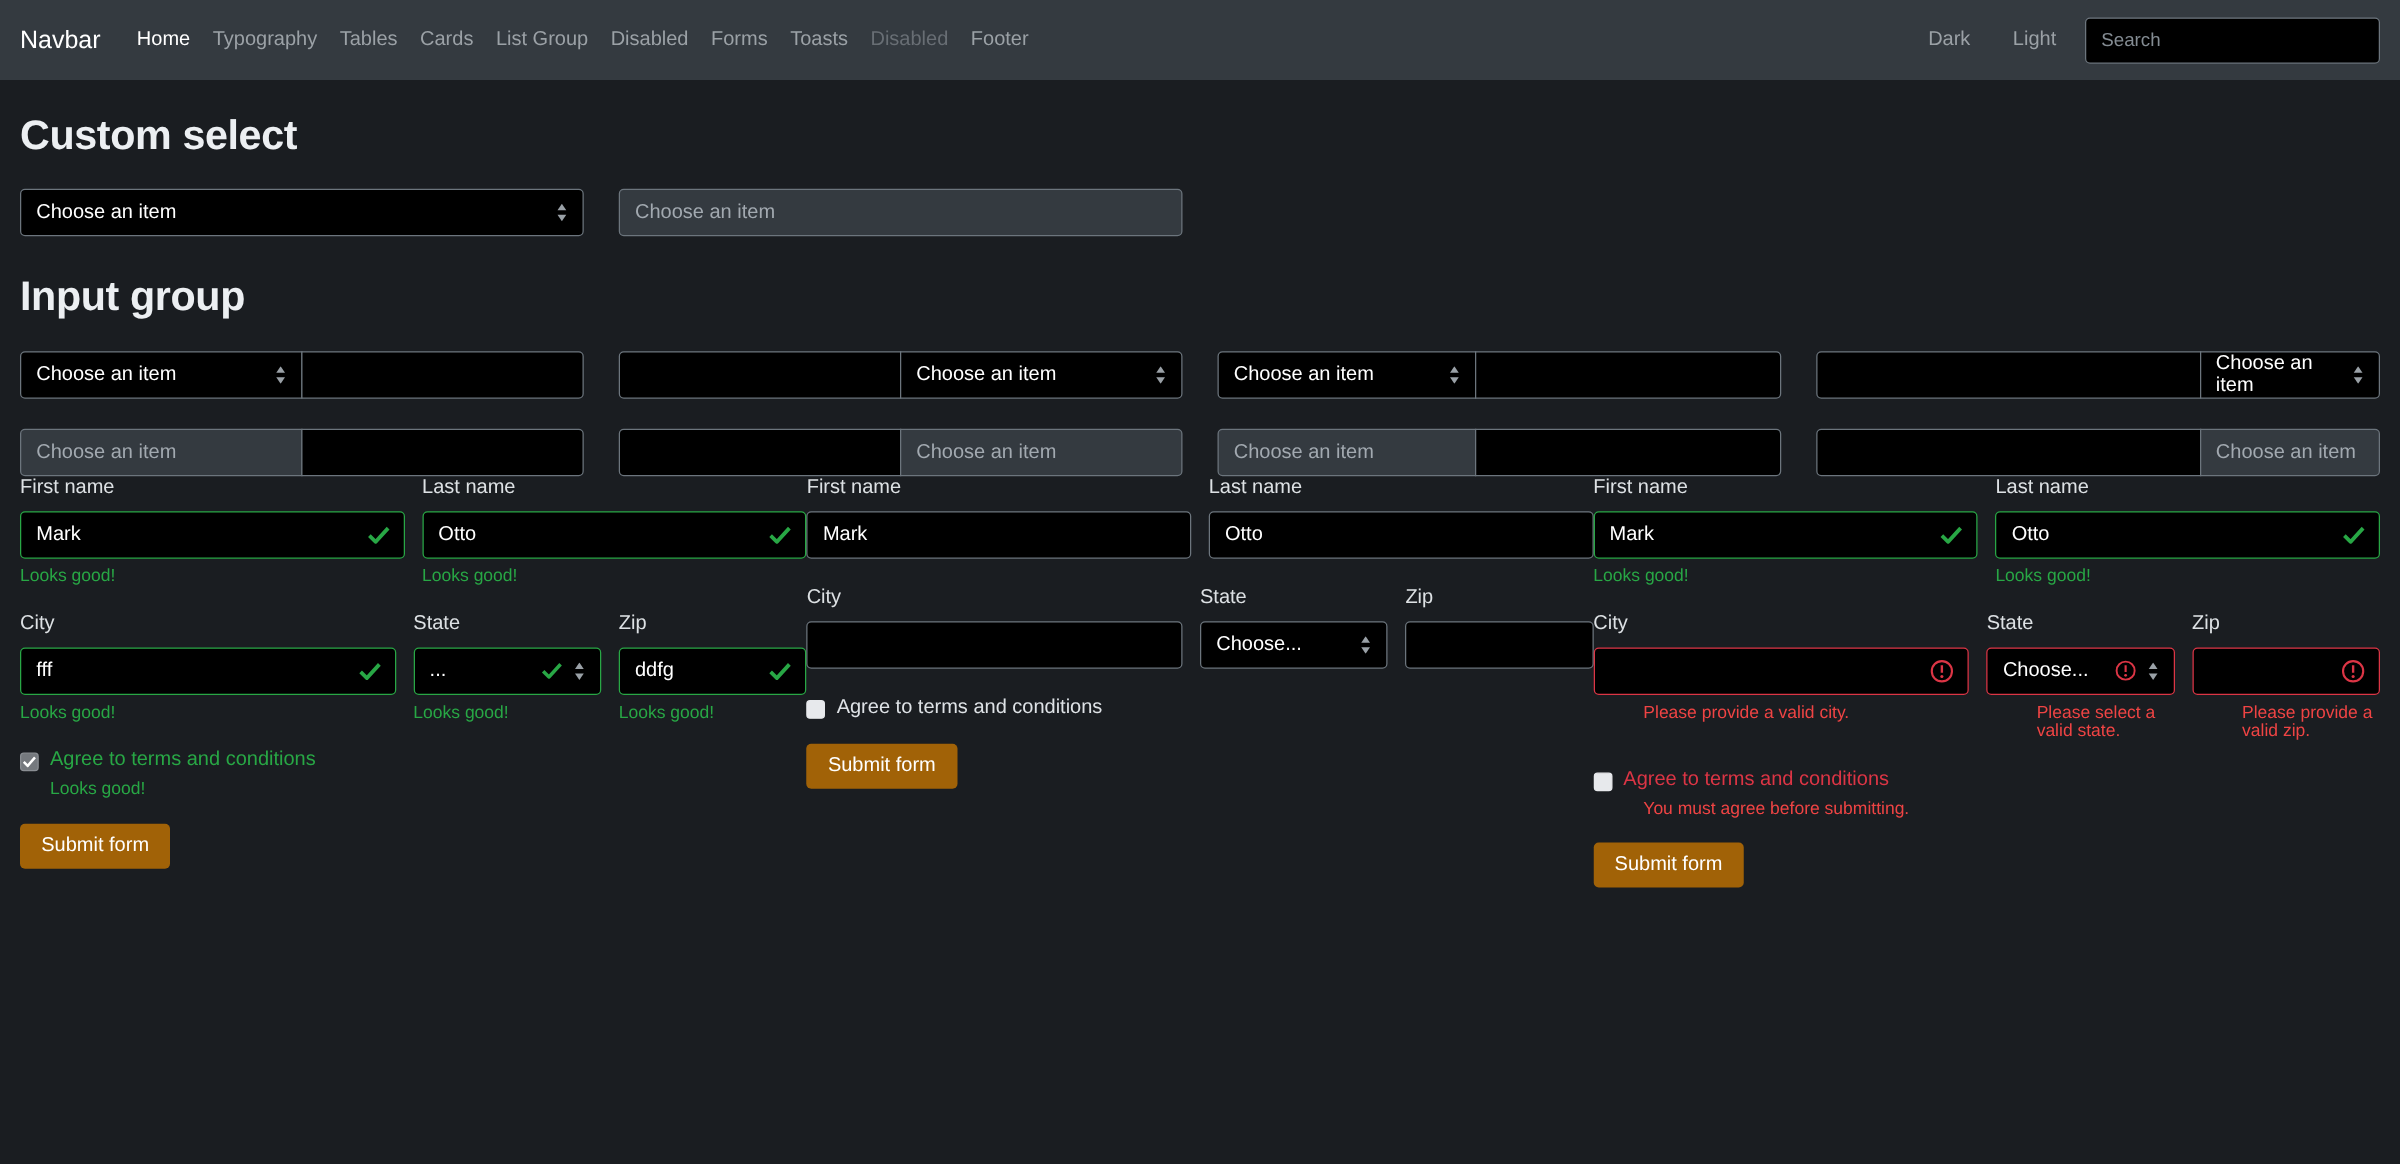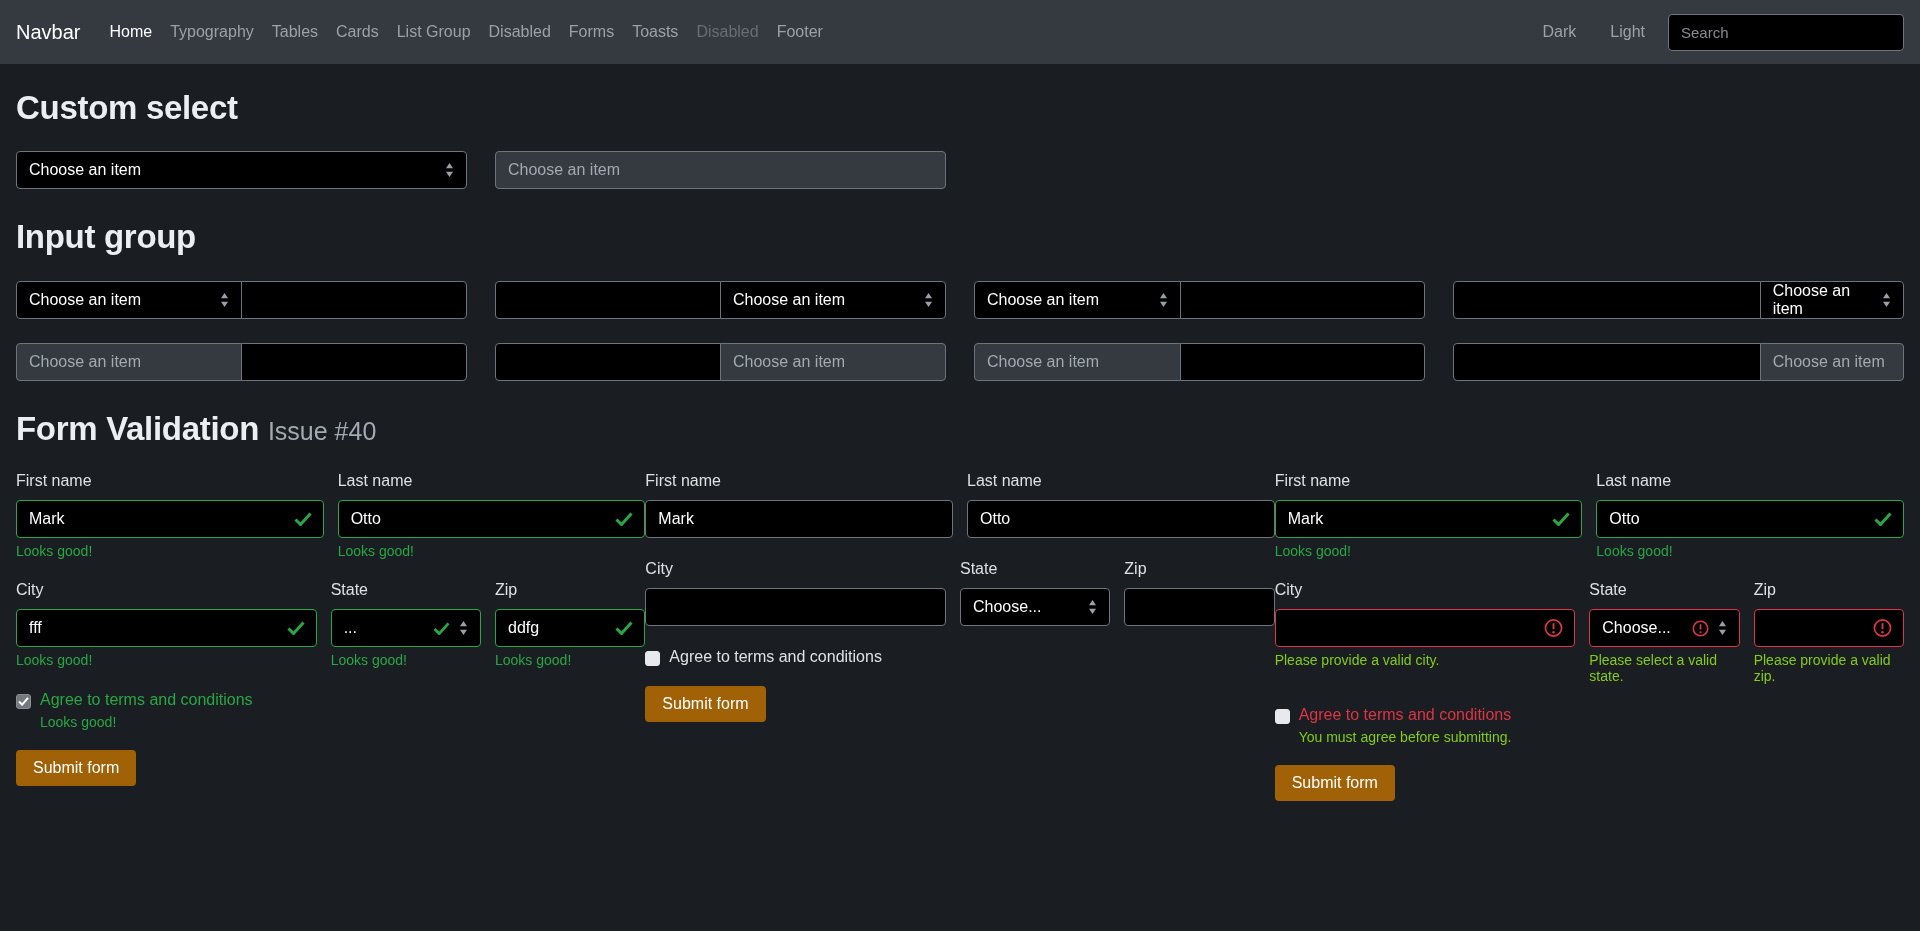--- a/index.html
+++ b/index.html
@@ -111,21 +111,21 @@
   .form-row { display:grid; column-gap:14px; margin-bottom:22px; }
   .fr-2 { grid-template-columns:1fr 1fr; }
   .fr-211 { grid-template-columns:2fr 1fr 1fr; }
   .form-group label { display:block; font-size:16px; color:#dde1e4; margin-bottom:10px; }
   .ctl-wrap { position:relative; }
   .abs-icon { position:absolute; right:12px; top:50%; transform:translateY(-50%); pointer-events:none; }
   .is-valid { border-color:#28a745; }
   .is-invalid { border-color:#dc3545; }
   .feedback { font-size:14px; margin-top:6px; line-height:1.1; }
   .feedback.valid { color:#28a745; }
-  .feedback.invalid { color:#84cc16; }
+  .feedback.invalid { color:#ef4444;margin-left:40px; }
 
   .check-group { margin-bottom:0; }
   .check-row { display:flex; align-items:flex-start; }
   .checkbox {
     flex:0 0 auto;
     width:15px; height:15px;
     border-radius:3px;
     margin:3px 9px 0 0;
     display:inline-flex;
     align-items:center;
@@ -298,24 +298,20 @@
     </div>
 
     <div class="input-group">
       <input class="form-control ig-grow" type="text" disabled="" value="" style="">
       <div class="custom-select disabled ig-sel-32">
         <span>Choose an item</span>
       </div>
     </div>
   </div>
 
-  <h2 class="section-title mt">
-    <span>Form Validation</span>
-    <small>Issue #40</small>
-  </h2>
 
   <div class="grid-3">
 
     <form>
       <div class="form-row fr-2">
         <div class="form-group">
           <label>First name</label>
           <div class="ctl-wrap">
             <input class="form-control is-valid" type="text" value="Mark" style="">
             <svg class="abs-icon" width="18" height="14" viewBox="0 0 18 14">

